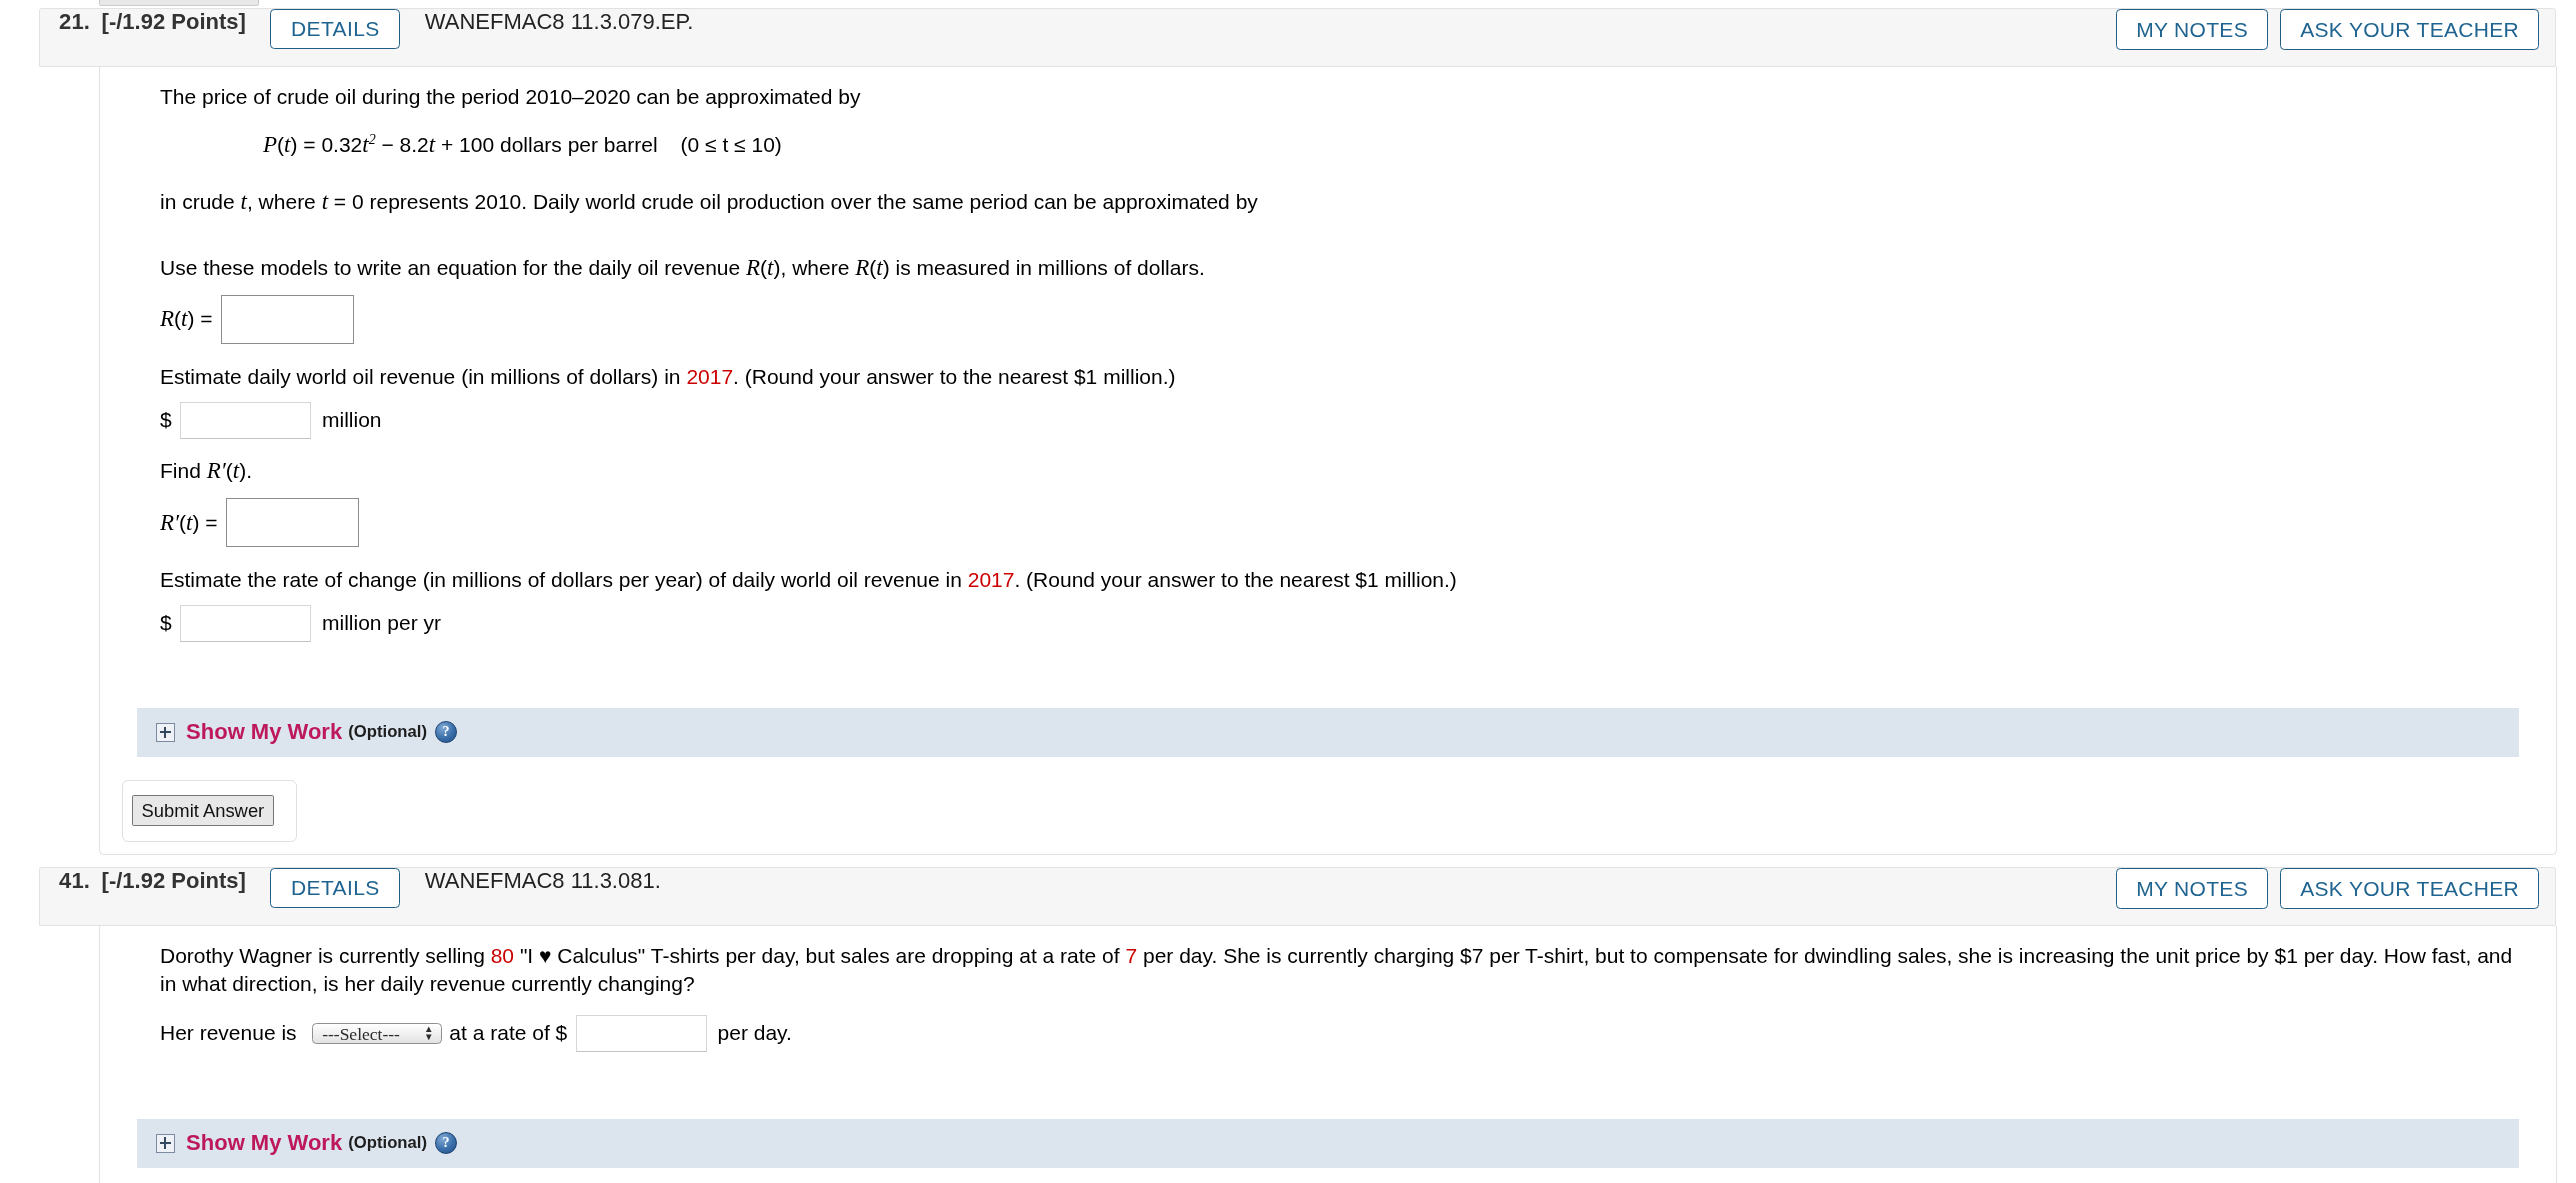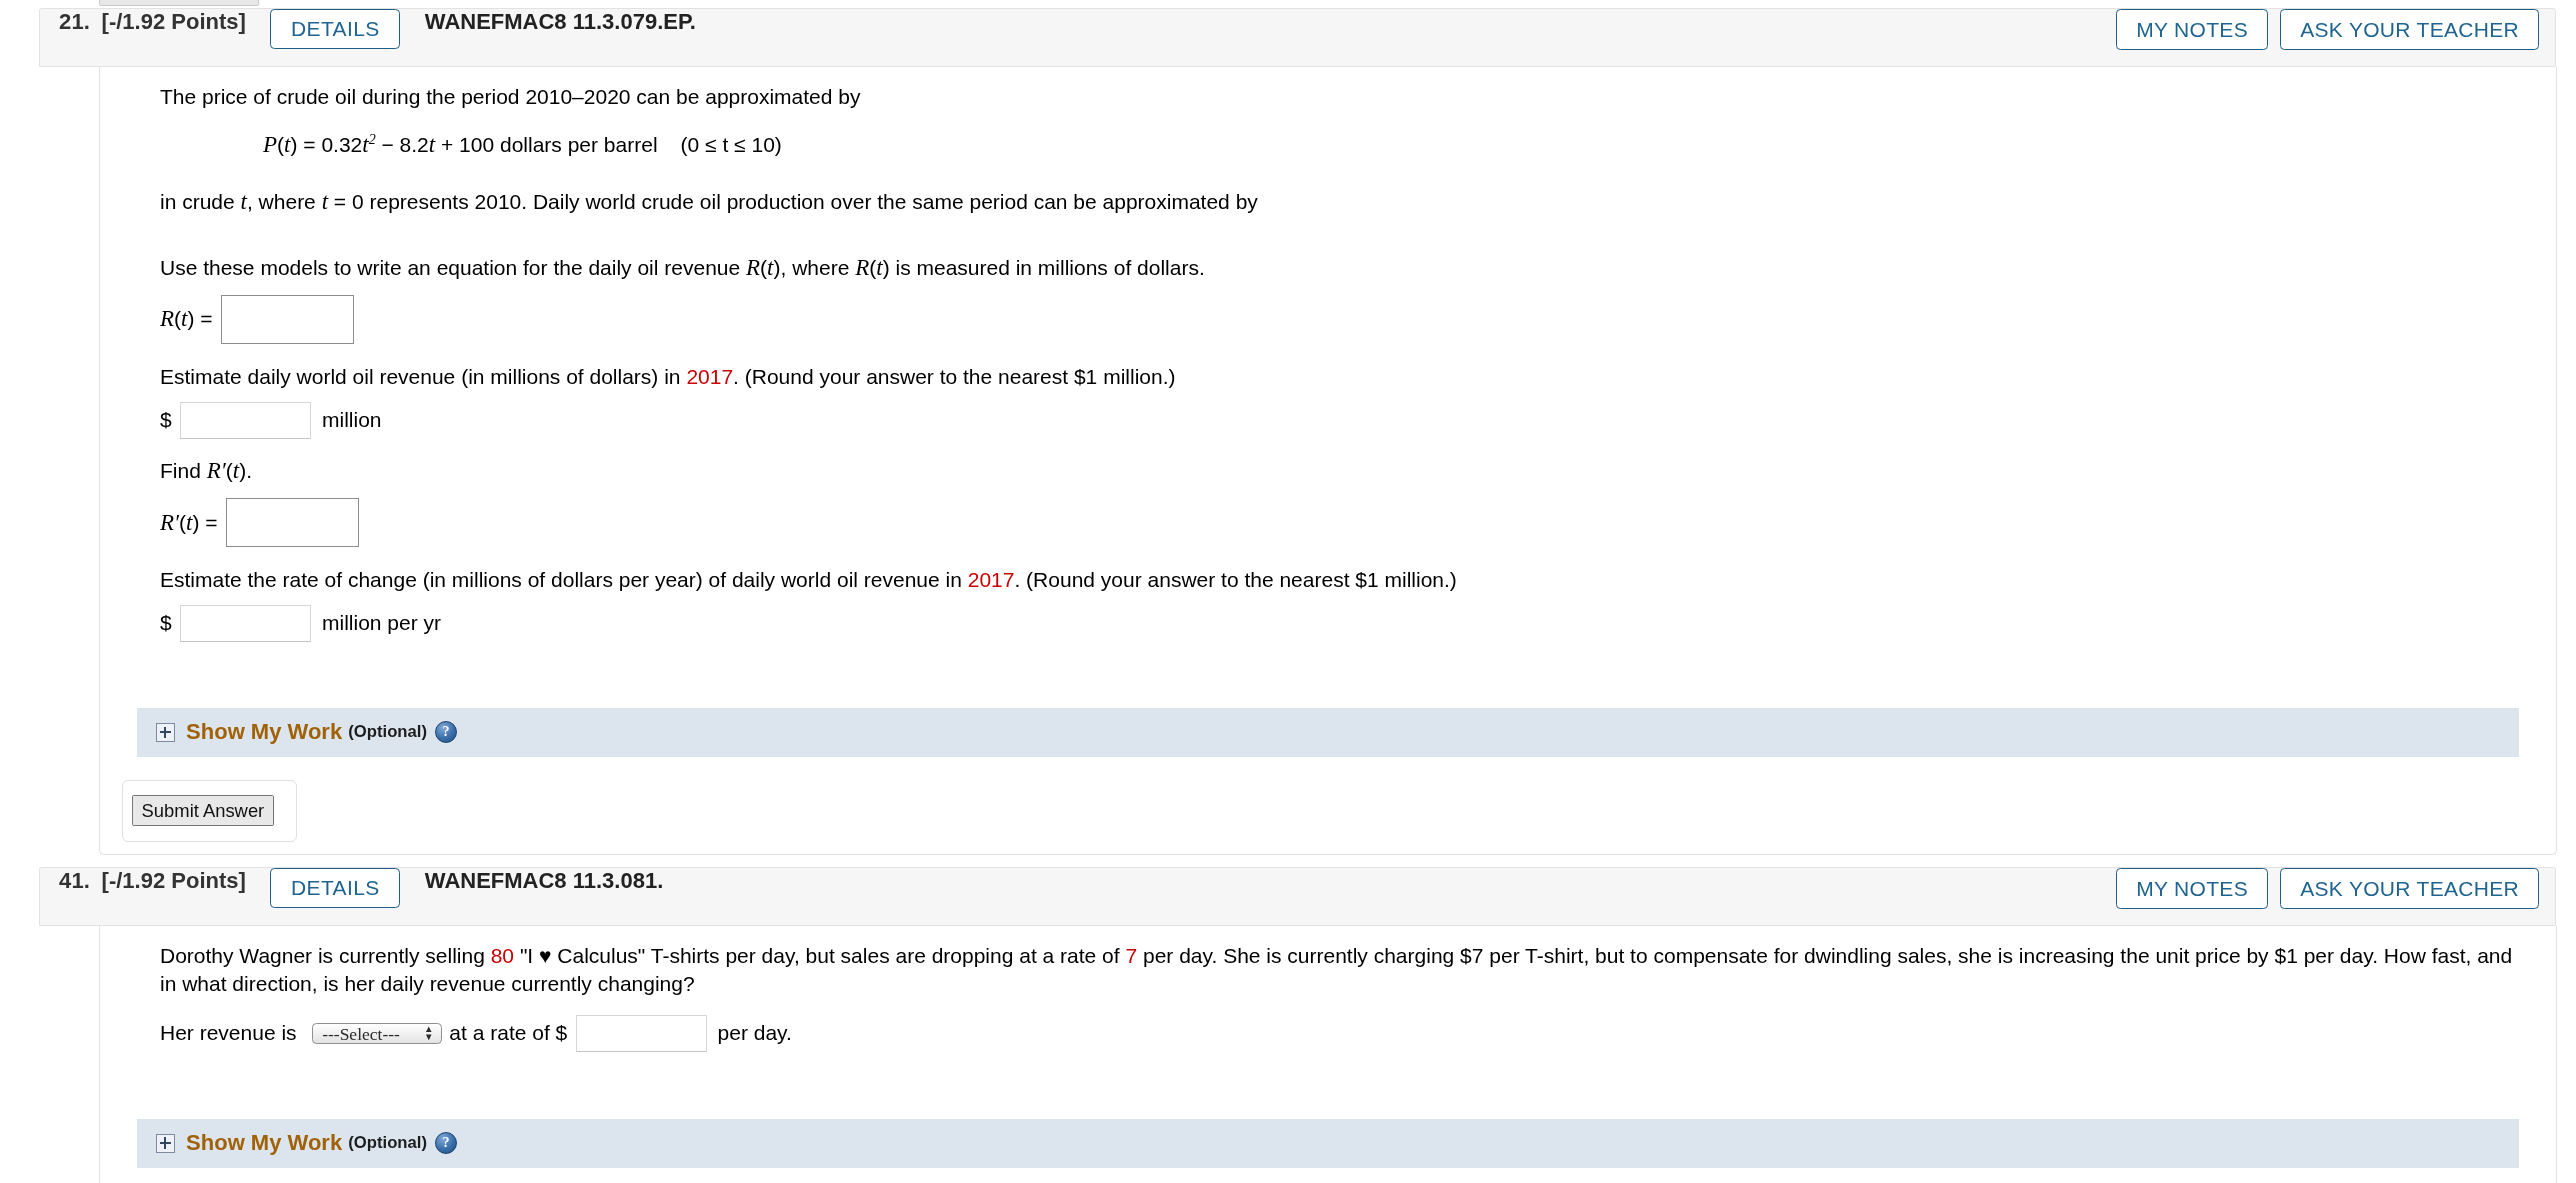--- a/index.html
+++ b/index.html
@@ -77,21 +77,21 @@
     font-weight: 500;
     letter-spacing: 0.4px;
     display: flex;
     align-items: center;
     justify-content: center;
     cursor: pointer;
   }
 
   .q-code {
     margin-left: 24.5px;
-    font-weight: bold;
+    font-weight: normal;
     font-size: 22px;
     color: #222;
     white-space: nowrap;
   }
 
   .header-actions {
     margin-left: auto;
     display: flex;
     gap: 12.3px;
   }
@@ -252,21 +252,21 @@
     flex: 0 0 auto;
   }
   .plus-box::before, .plus-box::after {
     content: "";
     position: absolute;
     background: #33475f;
   }
   .plus-box::before { left: 2.6px; right: 2.6px; top: 7px; height: 1.8px; }
   .plus-box::after  { top: 2.6px; bottom: 2.6px; left: 7px; width: 1.8px; }
 
-  .smw-title { font-weight: bold; font-size: 22px; color: #a16207; }
+  .smw-title { font-weight: bold; font-size: 22px; color: #be185d; }
   .smw-opt { font-weight: bold; font-size: 16.7px; color: #1d1d1d; margin-left: 6.1px; }
 
   .help-icon {
     display: inline-flex;
     align-items: center;
     justify-content: center;
     width: 20px; height: 20px;
     margin-left: 8px;
     border-radius: 50%;
     background: radial-gradient(circle at 35% 28%, #7fa9d6 0%, #3a6ea8 55%, #1f4f86 100%);

